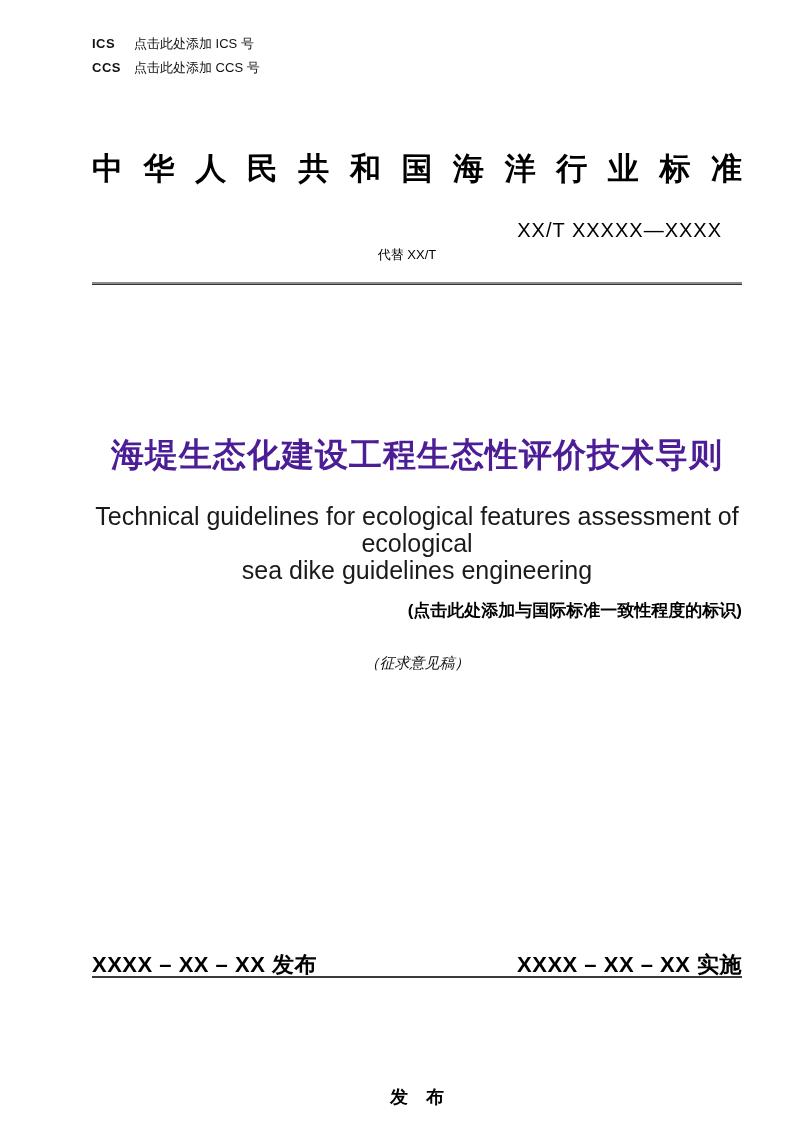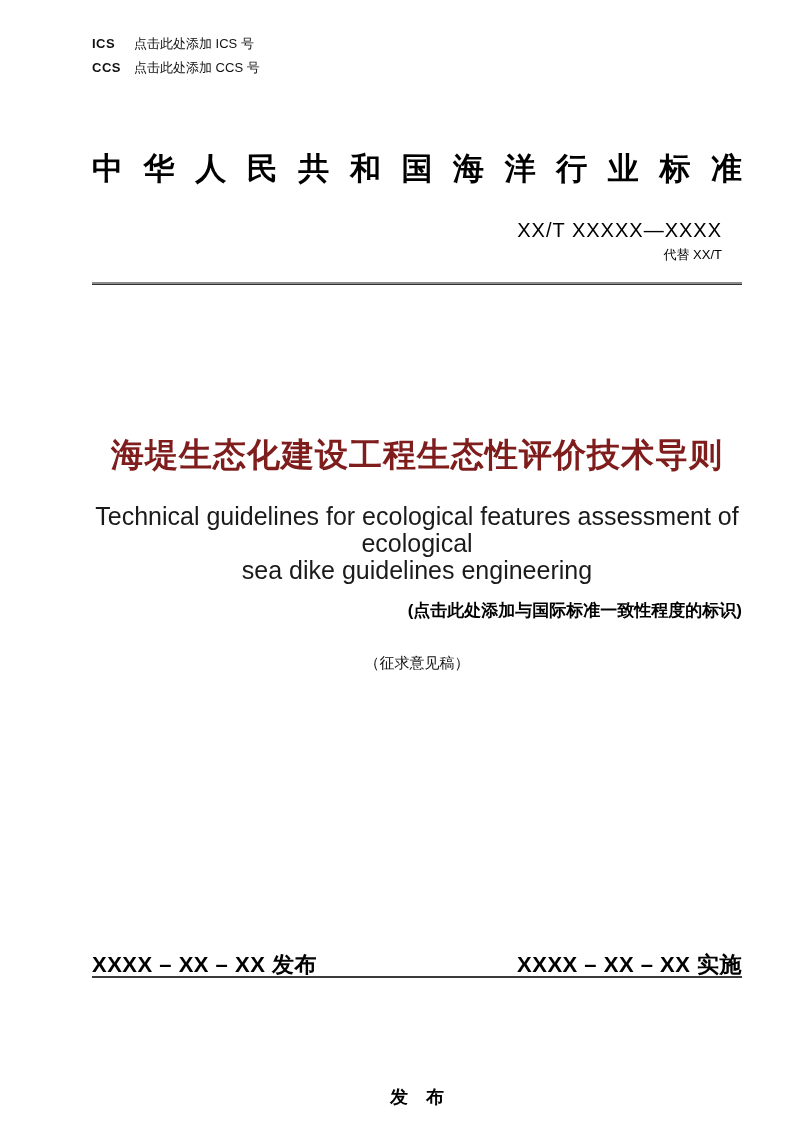--- a/index.html
+++ b/index.html
@@ -51,40 +51,40 @@
     top: 219px;
     text-align: right;
     padding-right: 20px;
     box-sizing: border-box;
     font-size: 20px;
     letter-spacing: 1px;
     color: #000;
   }
   .std-replaces {
     top: 246px;
-    text-align: right;
+    text-align: center;
     padding-right: 20px;
     box-sizing: border-box;
     font-size: 13px;
     color: #000;
   }
 
   .rule-top {
     top: 282px;
     height: 3px;
     background: linear-gradient(to bottom, #8c8c8c 0%, #8c8c8c 55%, #333333 55%, #333333 100%);
   }
 
   .title-cn {
     top: 433px;
     text-align: center;
     font-size: 33px;
     font-weight: bold;
     letter-spacing: 1px;
-    color: #7f1d1d;
+    color: #4c1d95;
     white-space: nowrap;
   }
   .title-en {
     top: 503px;
     text-align: center;
     font-size: 25px;
     line-height: 27px;
     color: #1a1a1a;
   }
   .consistency-note {
@@ -93,20 +93,21 @@
     font-size: 17px;
     font-weight: bold;
     color: #000;
   }
   .draft-stage {
     top: 654px;
     text-align: center;
     font-size: 15px;
     font-family: "Liberation Serif", "DejaVu Serif", serif;
     color: #111;
+    font-style: italic;
   }
 
   .dates-row {
     top: 950px;
     display: flex;
     justify-content: space-between;
     align-items: baseline;
     font-size: 22px;
     font-weight: bold;
     letter-spacing: 0.5px;

